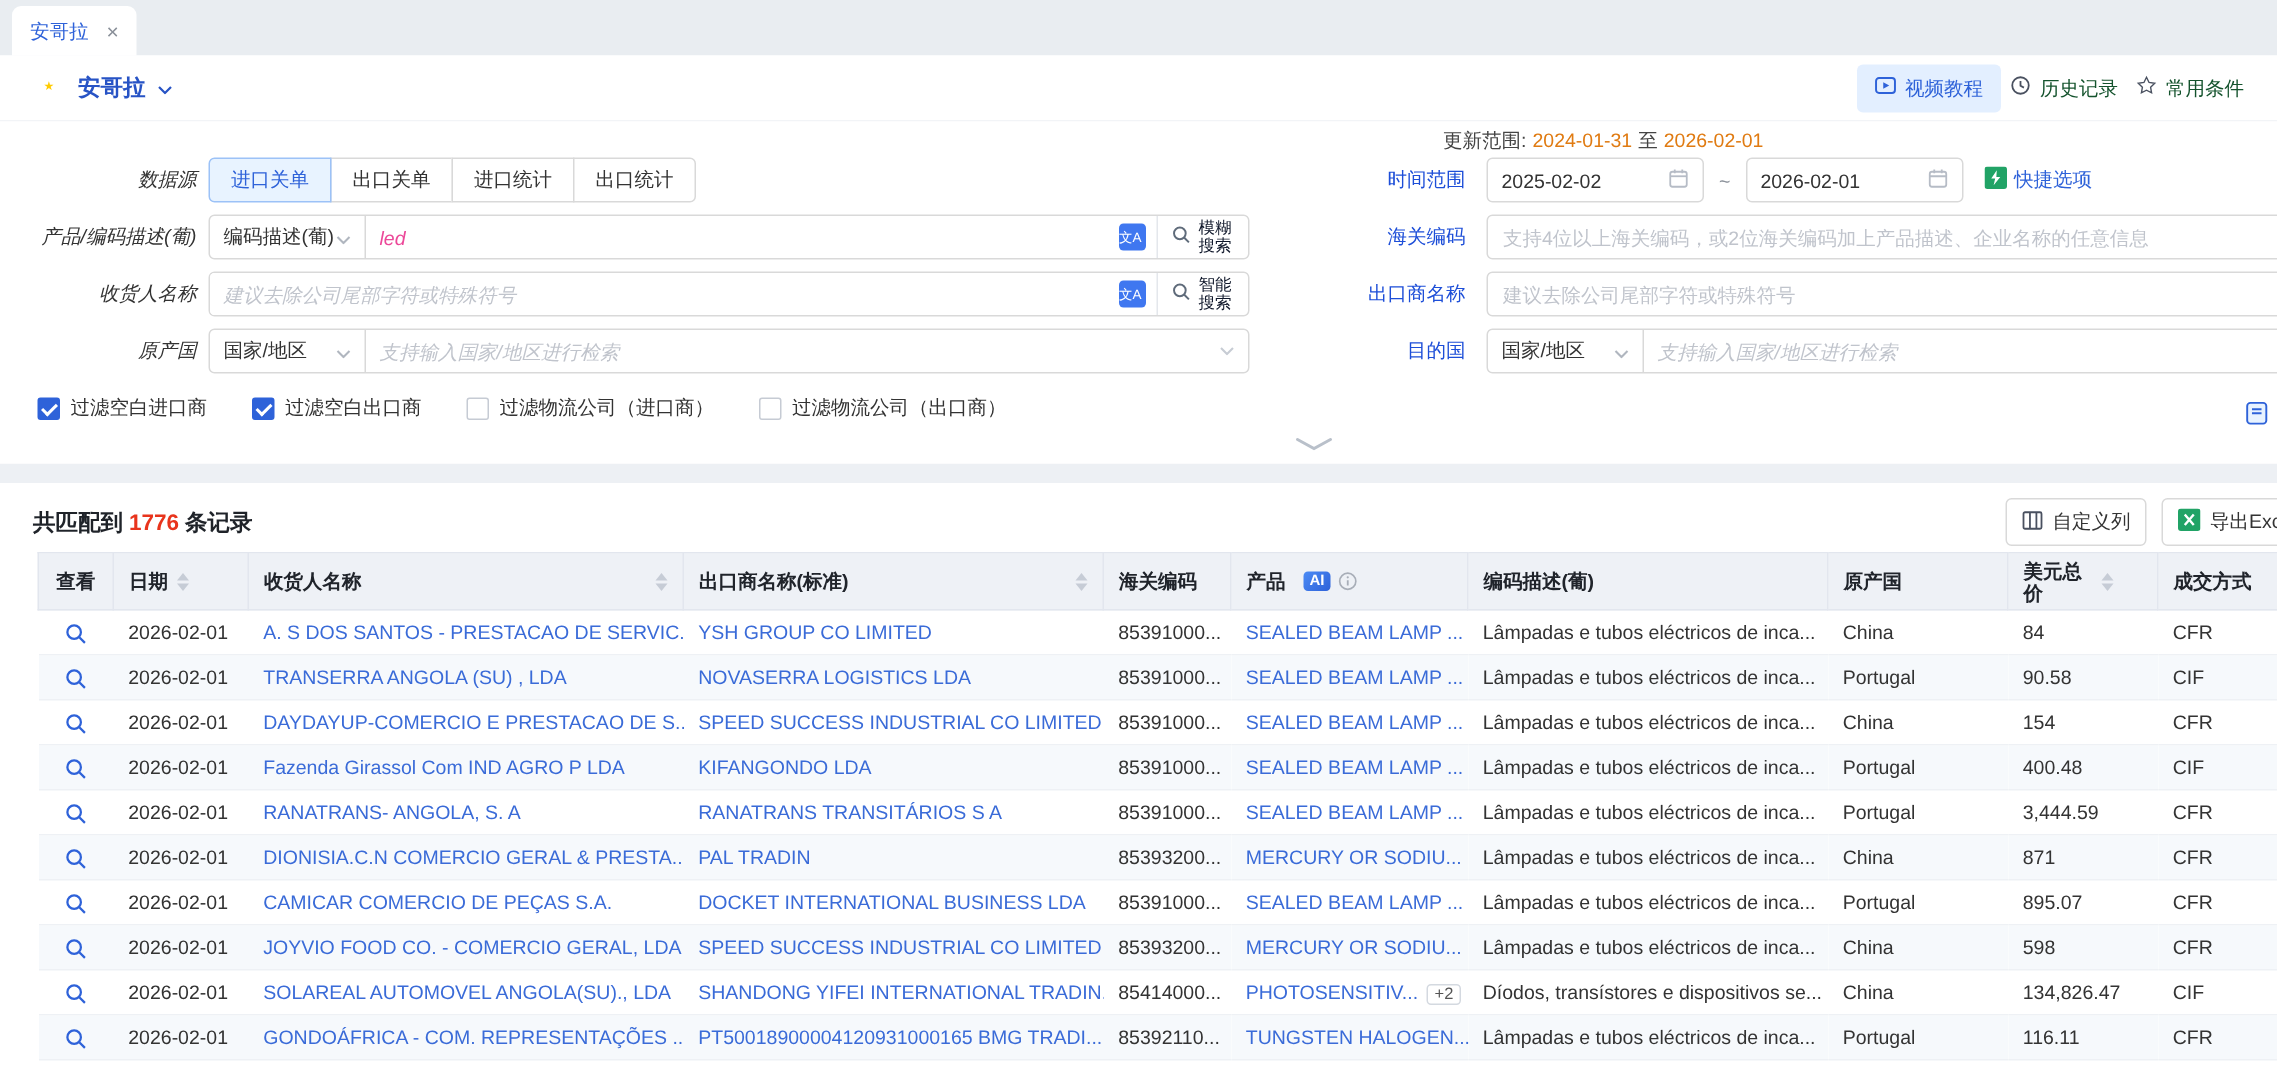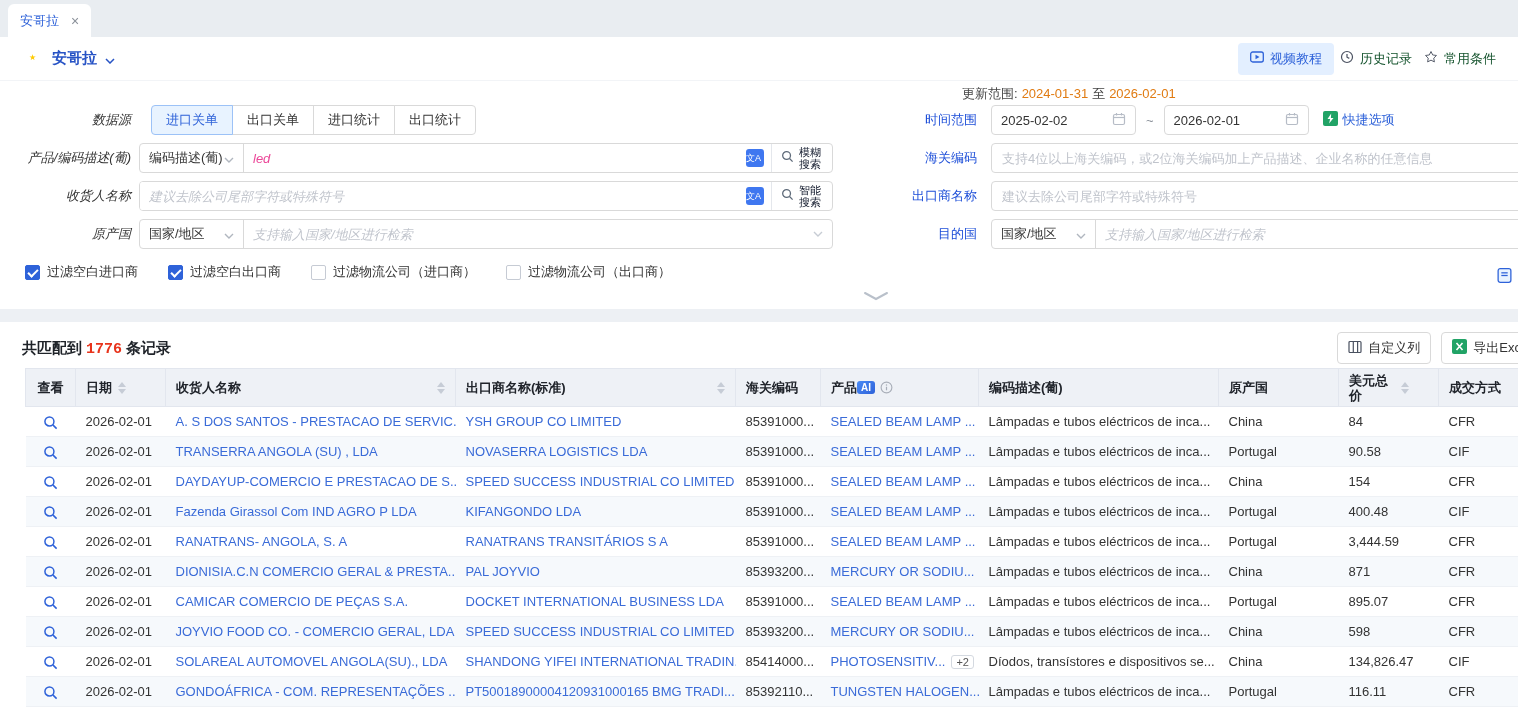--- a/index.html
+++ b/index.html
@@ -32,21 +32,21 @@
   .orange { color:#e07b12; }
   .frow { display:flex; align-items:center; margin-bottom:8px; }
   .flabel { width:139px; text-align:right; padding-right:8px; flex:none; color:#333;font-style:italic; }
   .fleft { width:702px; flex:none; display:flex; align-items:center; }
   .rlabel { width:150px; flex:none; text-align:right; padding-right:14px; color:#1d4ed8; }
   .fright { flex:1; display:flex; align-items:center; min-width:0; }
 
   .seg-group { display:flex; }
   .seg { height:30px; padding:0 14px; display:flex; align-items:center; border:1px solid #d9d9d9;
     background:#fff; margin-left:-1px; cursor:pointer; }
-  .seg:first-child { margin-left:12px; border-radius:4px 0 0 4px; }
+  .seg:first-child { margin-left:0; border-radius:4px 0 0 4px; }
   .seg:last-child { border-radius:0 4px 4px 0; }
   .seg.active { background:#e8f3ff; color:#2e62d9; border-color:#9cc2f7; position:relative; z-index:1; }
 
   .date-input { width:145px; height:30px; border:1px solid #d9d9d9; border-radius:4px; display:flex;
     align-items:center; justify-content:space-between; padding:0 9px; background:#fff; cursor:pointer; }
   .tilde { color:#8a9099; margin:0 10px; }
   .quick { margin-left:14px; color:#2e62d9; display:flex; align-items:center; gap:5px; cursor:pointer; }
 
   .igroup { display:flex; align-items:stretch; height:30px; border:1px solid #d9d9d9; border-radius:4px;
     background:#fff; overflow:hidden; }
@@ -73,39 +73,39 @@
     border:solid #fff; border-width:0 2px 2px 0; transform:rotate(45deg); }
 
   .collapse { height:20px; margin-top:4px; padding-left:862px; cursor:pointer; }
   .edge-icon { position:absolute; left:1496px; top:186px; }
 
   .strip { height:13px; background:#edf0f4; width:1518px; }
 
   
   .results { width:1560px; background:#fff; padding-top:8px; }
   .summary-row { height:36px; display:flex; align-items:center; padding-left:22px; }
-  .summary { font-weight:bold; font-size:15px; color:#1f2329;font-family:Liberation Mono, monospace; }
+  .summary { font-weight:bold; font-size:15px; color:#1f2329; }
   .summary span { margin-right:4px; }
   .count { color:#e8341c; }
   .summary-actions { margin-left:auto; display:flex; gap:10px; padding-right:28px; }
   .btn-outline { background:#fff; border:1px solid #d9d9d9; border-radius:4px; padding:6px 10px;
     display:flex; align-items:center; gap:6px; font-size:13px; color:#333; cursor:pointer; white-space:nowrap; }
 
   .table-wrap { padding-left:25px; margin-top:2px; }
   table { border-collapse:collapse; table-layout:fixed; width:1538px; }
   thead th { background:#eef1f6; height:38px; font-weight:bold; text-align:left; padding:0 10px;
     border:1px solid #e2e6ee; font-size:13px; color:#20242b; }
   .th-in { display:flex; align-items:center; }
   .th-wrap { max-width:46px; white-space:normal; line-height:15px; }
   .sort { display:inline-flex; flex-direction:column; gap:2px; margin-left:6px; cursor:pointer; }
   .sort i { width:0; height:0; border-left:4px solid transparent; border-right:4px solid transparent; display:block; }
   .sort .up { border-bottom:5px solid #c6ccd6; }
   .sort .dn { border-top:5px solid #c6ccd6; }
   .ai-badge { background:linear-gradient(135deg,#4b8bf5,#2e62d9); color:#fff; font-size:10px; font-weight:bold;
-    padding:1px 4px; border-radius:3px; margin-left:0; }
+    padding:1px 4px; border-radius:3px; margin-left:12px; }
   .info-ic { margin-left:5px; display:inline-flex; }
 
   tbody td { height:30px; padding:0 10px; white-space:nowrap; overflow:hidden;
     border-bottom:1px solid #eef1f5; font-size:13px; color:#333; }
   tbody tr.alt { background:#f6f9fc; }
   .c-view { text-align:center; }
   .view-btn { display:inline-flex; cursor:pointer; vertical-align:middle; }
   td a { color:#3a6bd8; text-decoration:none; cursor:pointer; }
   .plus-badge { border:1px solid #d4d9e0; border-radius:3px; font-size:11px; padding:0 4px; margin-left:6px;
     color:#555; background:#fff; cursor:pointer; }
@@ -543,21 +543,21 @@
     <td class="c-view">
       <span class="view-btn">
         <svg width="15" height="15" viewBox="0 0 14 14">
                   <circle cx="6" cy="6" r="4.2" fill="none" stroke="#2e62d9" stroke-width="1.4"></circle>
                   <line x1="9.2" y1="9.2" x2="12.7" y2="12.7" stroke="#2e62d9" stroke-width="1.4"></line>
                 </svg>
       </span>
     </td>
     <td>2026-02-01</td>
     <td><a>DIONISIA.C.N COMERCIO GERAL &amp; PRESTA...</a></td>
-    <td><a>PAL JOYVIO</a></td>
+    <td><a>PAL TRADIN</a></td>
     <td>85393200...</td>
     <td><a>MERCURY OR SODIU...</a></td>
     <td>Lâmpadas e tubos eléctricos de inca...</td>
     <td>China</td>
     <td>871</td>
     <td>CFR</td>
   </tr>
           <tr class="data-row">
     <td class="c-view">
       <span class="view-btn">

